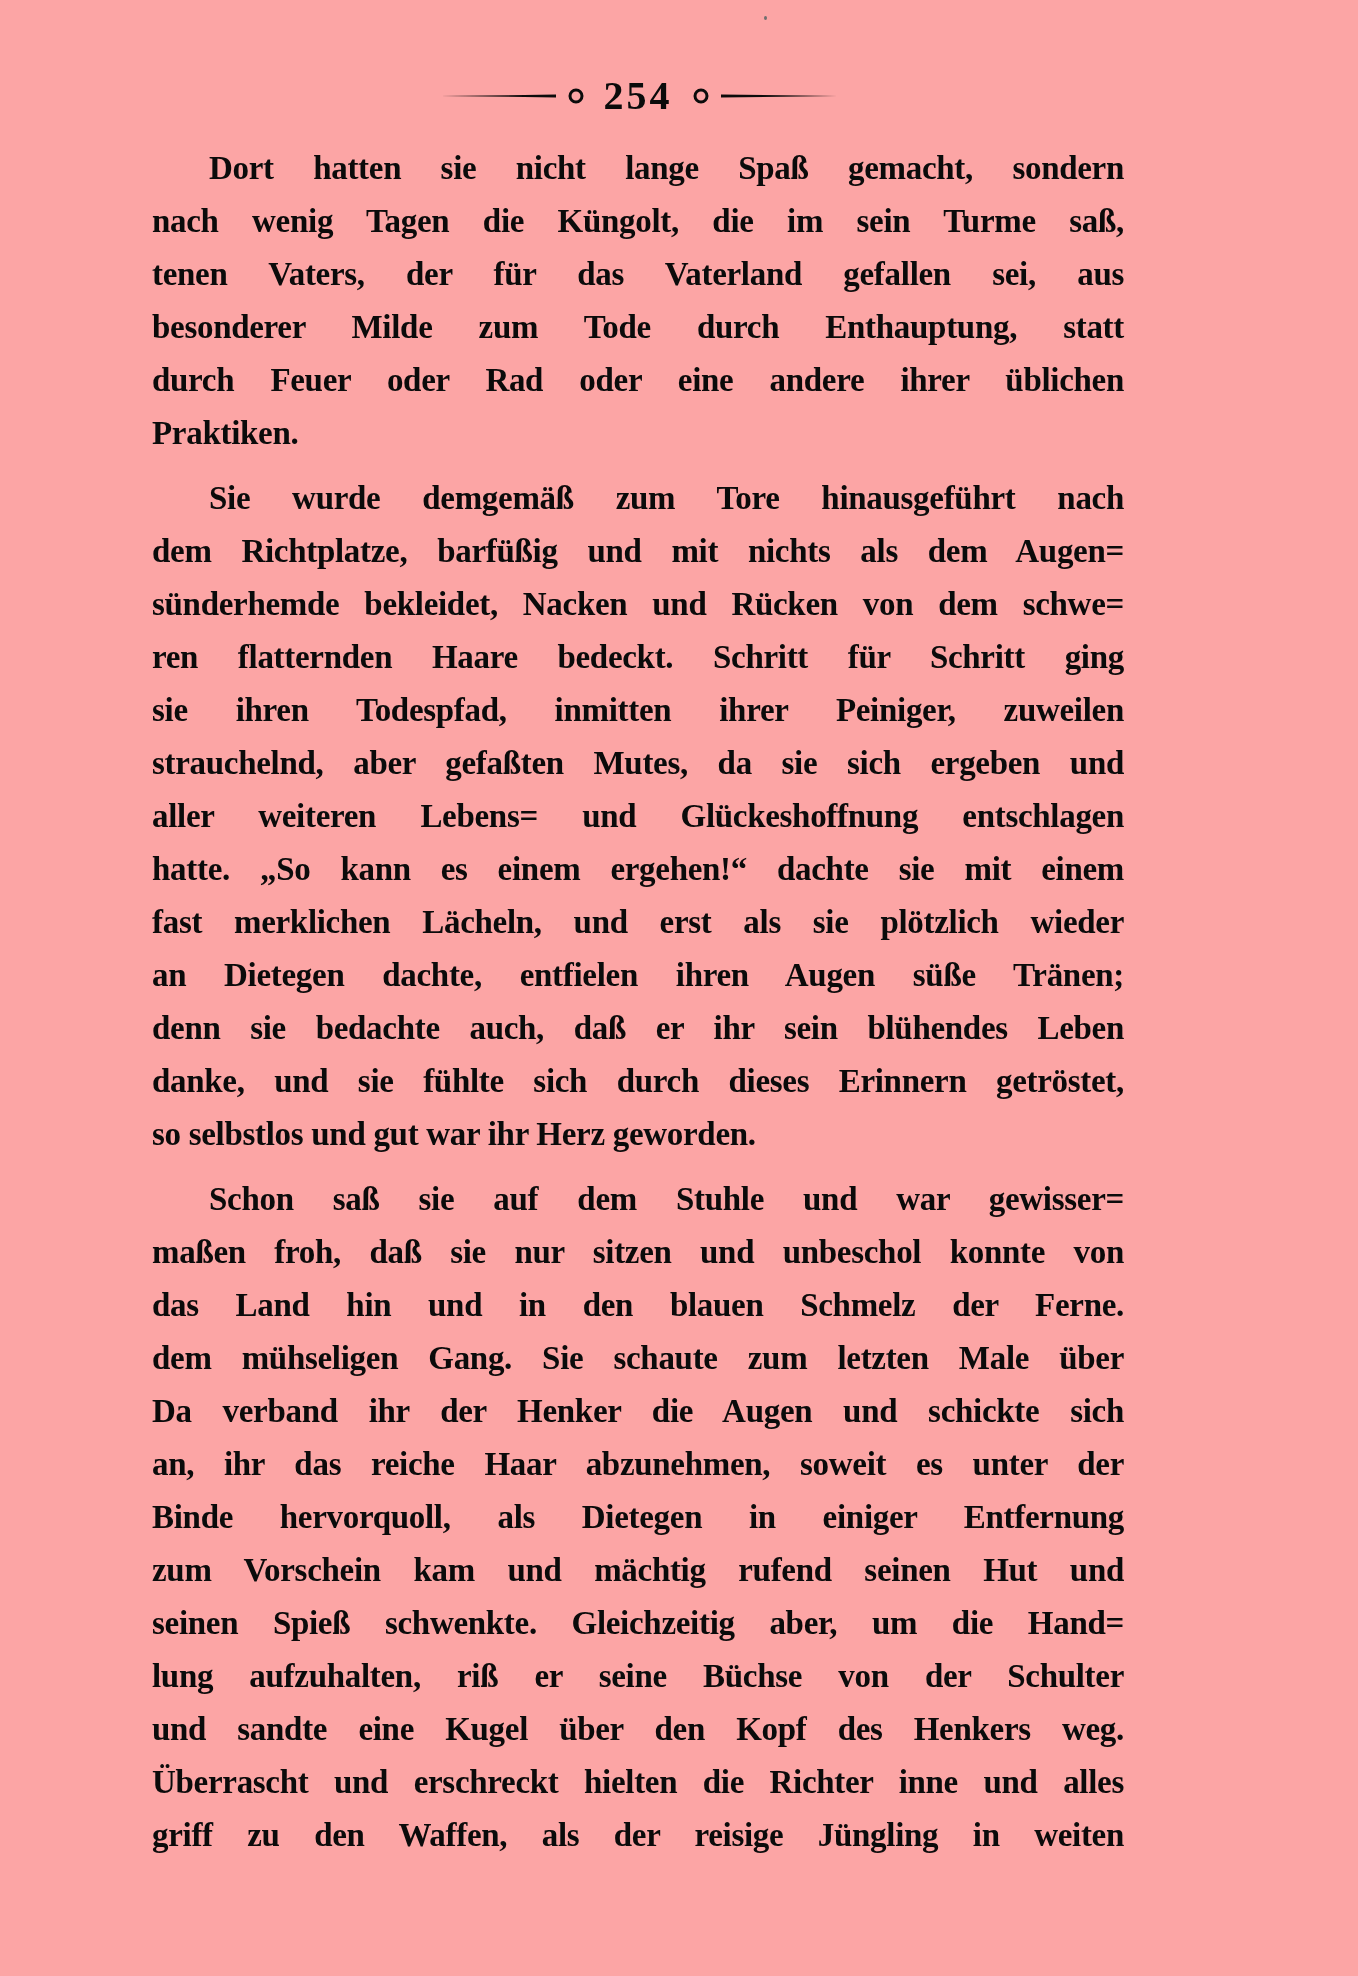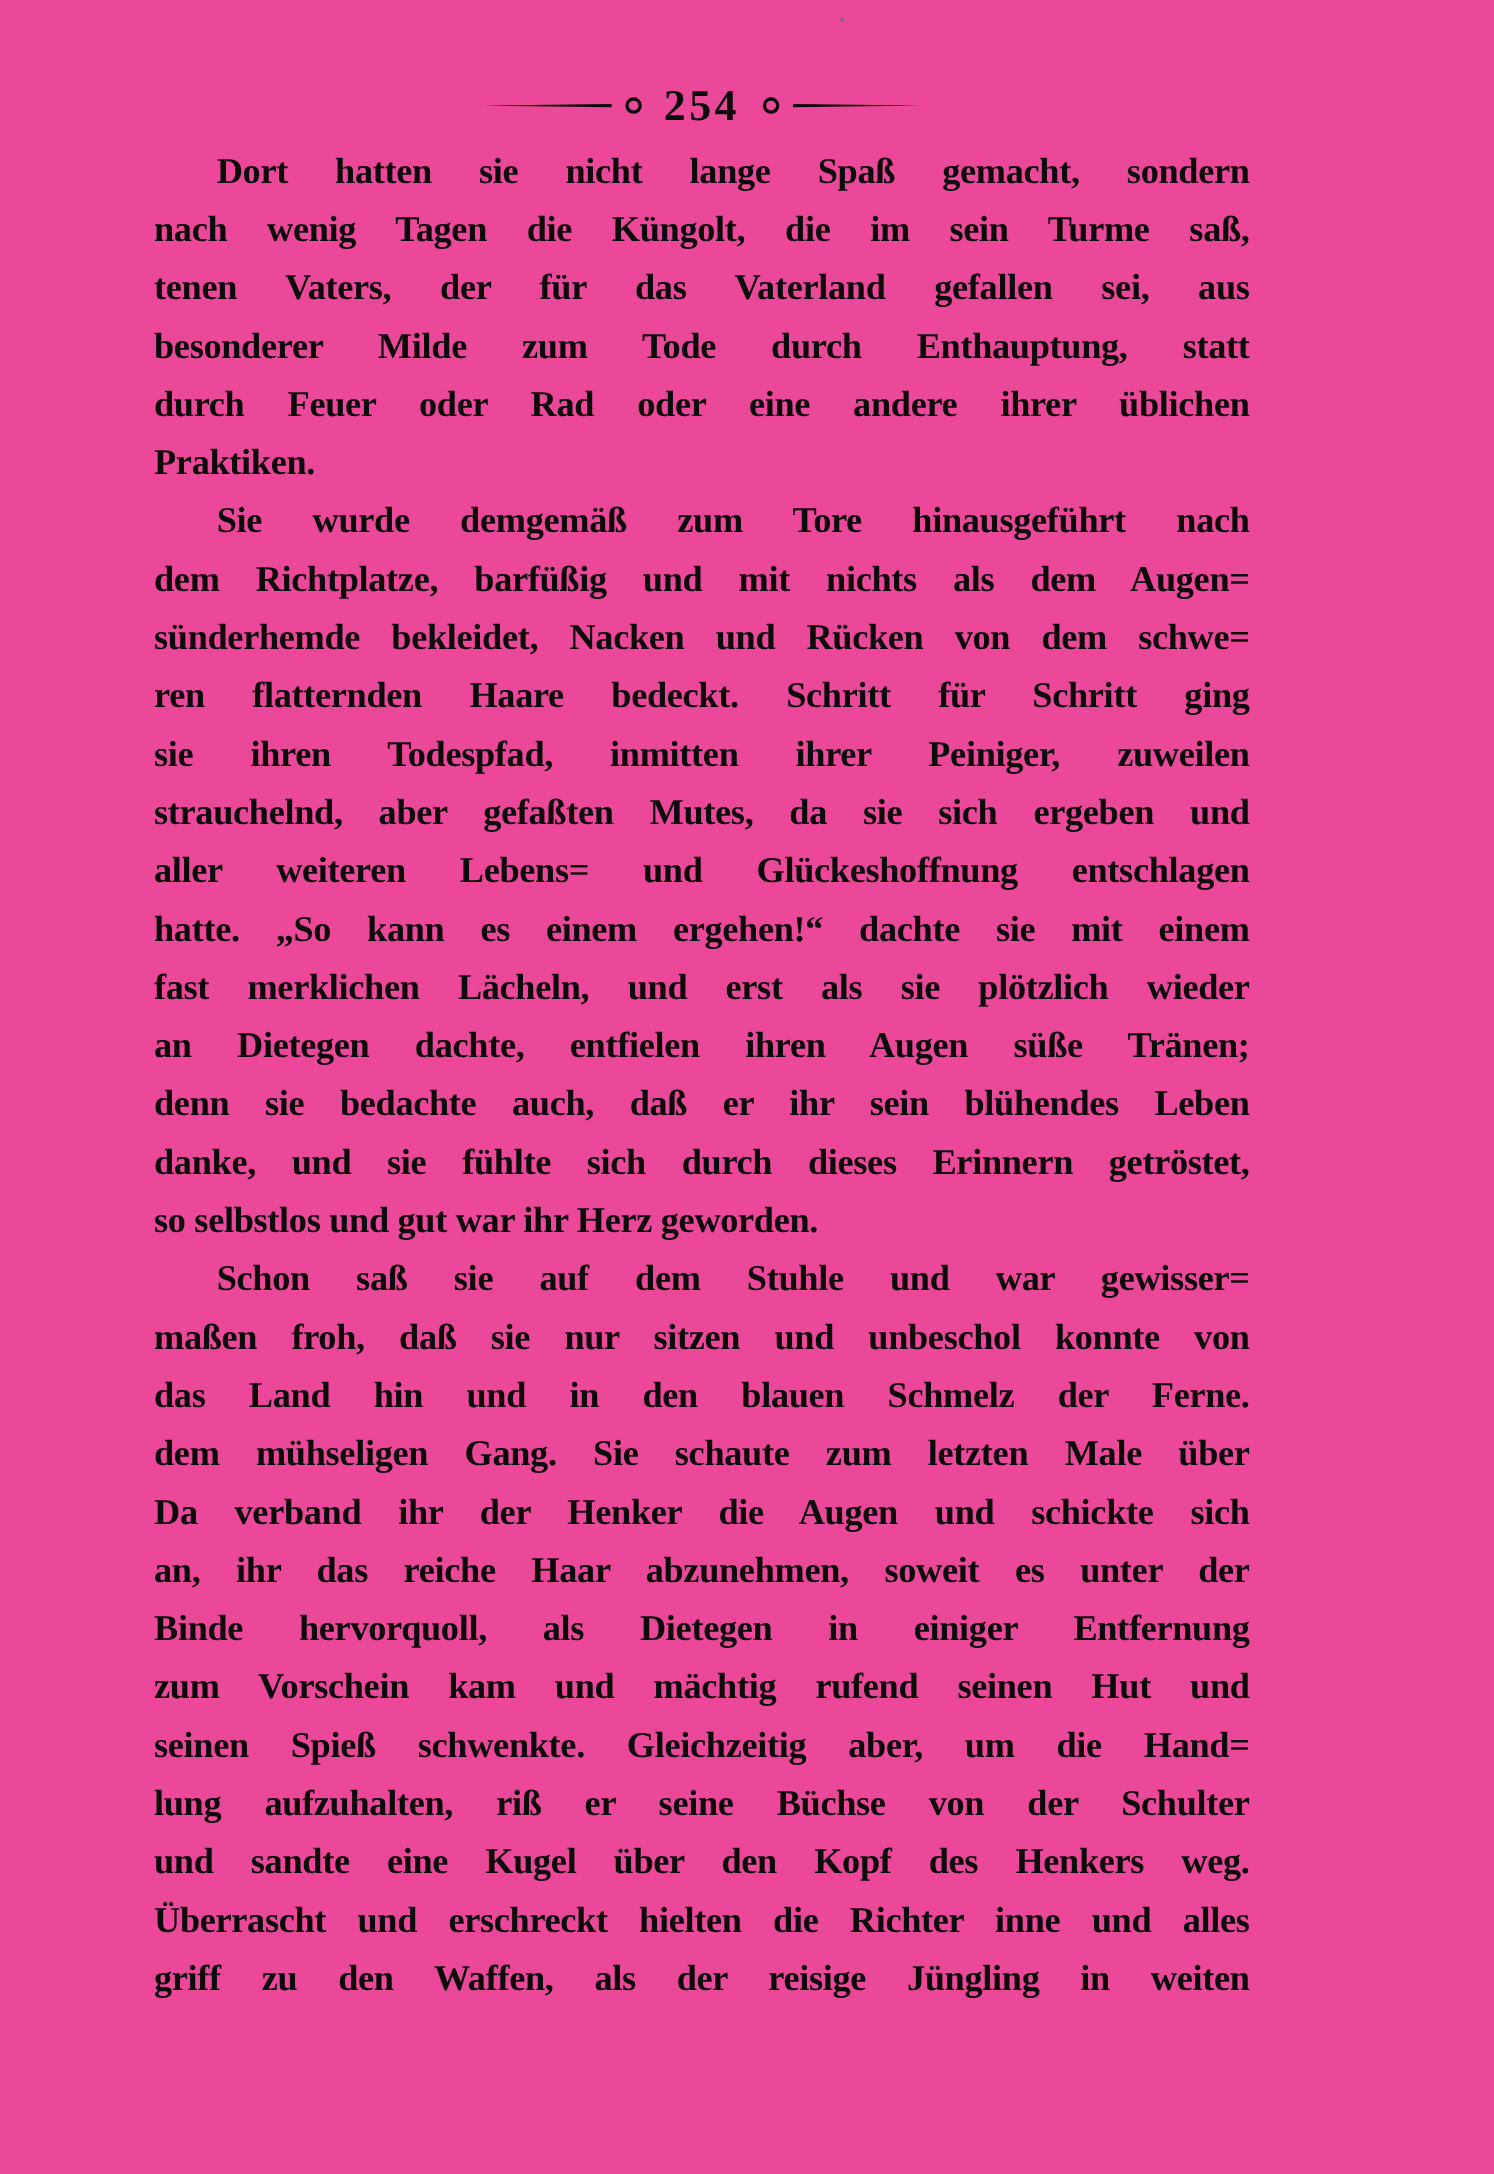--- a/index.html
+++ b/index.html
@@ -4,21 +4,21 @@
 <style>
   html, body { margin: 0; padding: 0; }
   body {
     width: 1358px; height: 1976px;
     background: #ffffff;
     position: relative;
     overflow: hidden;
   }
   .sheet {
     position: absolute; inset: 0;
-    background: #ec4899;
+    background: #fca5a5;
     color: #0b0b0b;
   }
   
   .running-head {
     position: absolute;
     top: 76px; left: 140px; width: 996px;
     display: flex; align-items: center; justify-content: center;
     gap: 16px;
   }
   .page-number {
@@ -34,21 +34,21 @@
   .text-block {
     position: absolute;
     top: 130px; left: 140px; width: 996px;
     font-family: "Liberation Serif", "DejaVu Serif", serif;
     font-weight: bold;
     font-size: 33px;
     line-height: 53px;
     letter-spacing: -0.3px;
     color: #0b0b0b;
   }
-  .para { margin: 0; }
+  .para { margin: 12px; }
   .para .line {
     text-align: justify;
     text-align-last: justify;
   }
   .para .line:first-child { text-indent: 57px; }
   
   .para:not(.continues) .line:last-child { text-align-last: left; }
   
   .speck {
     position: absolute; left: 764px; top: 16px;

